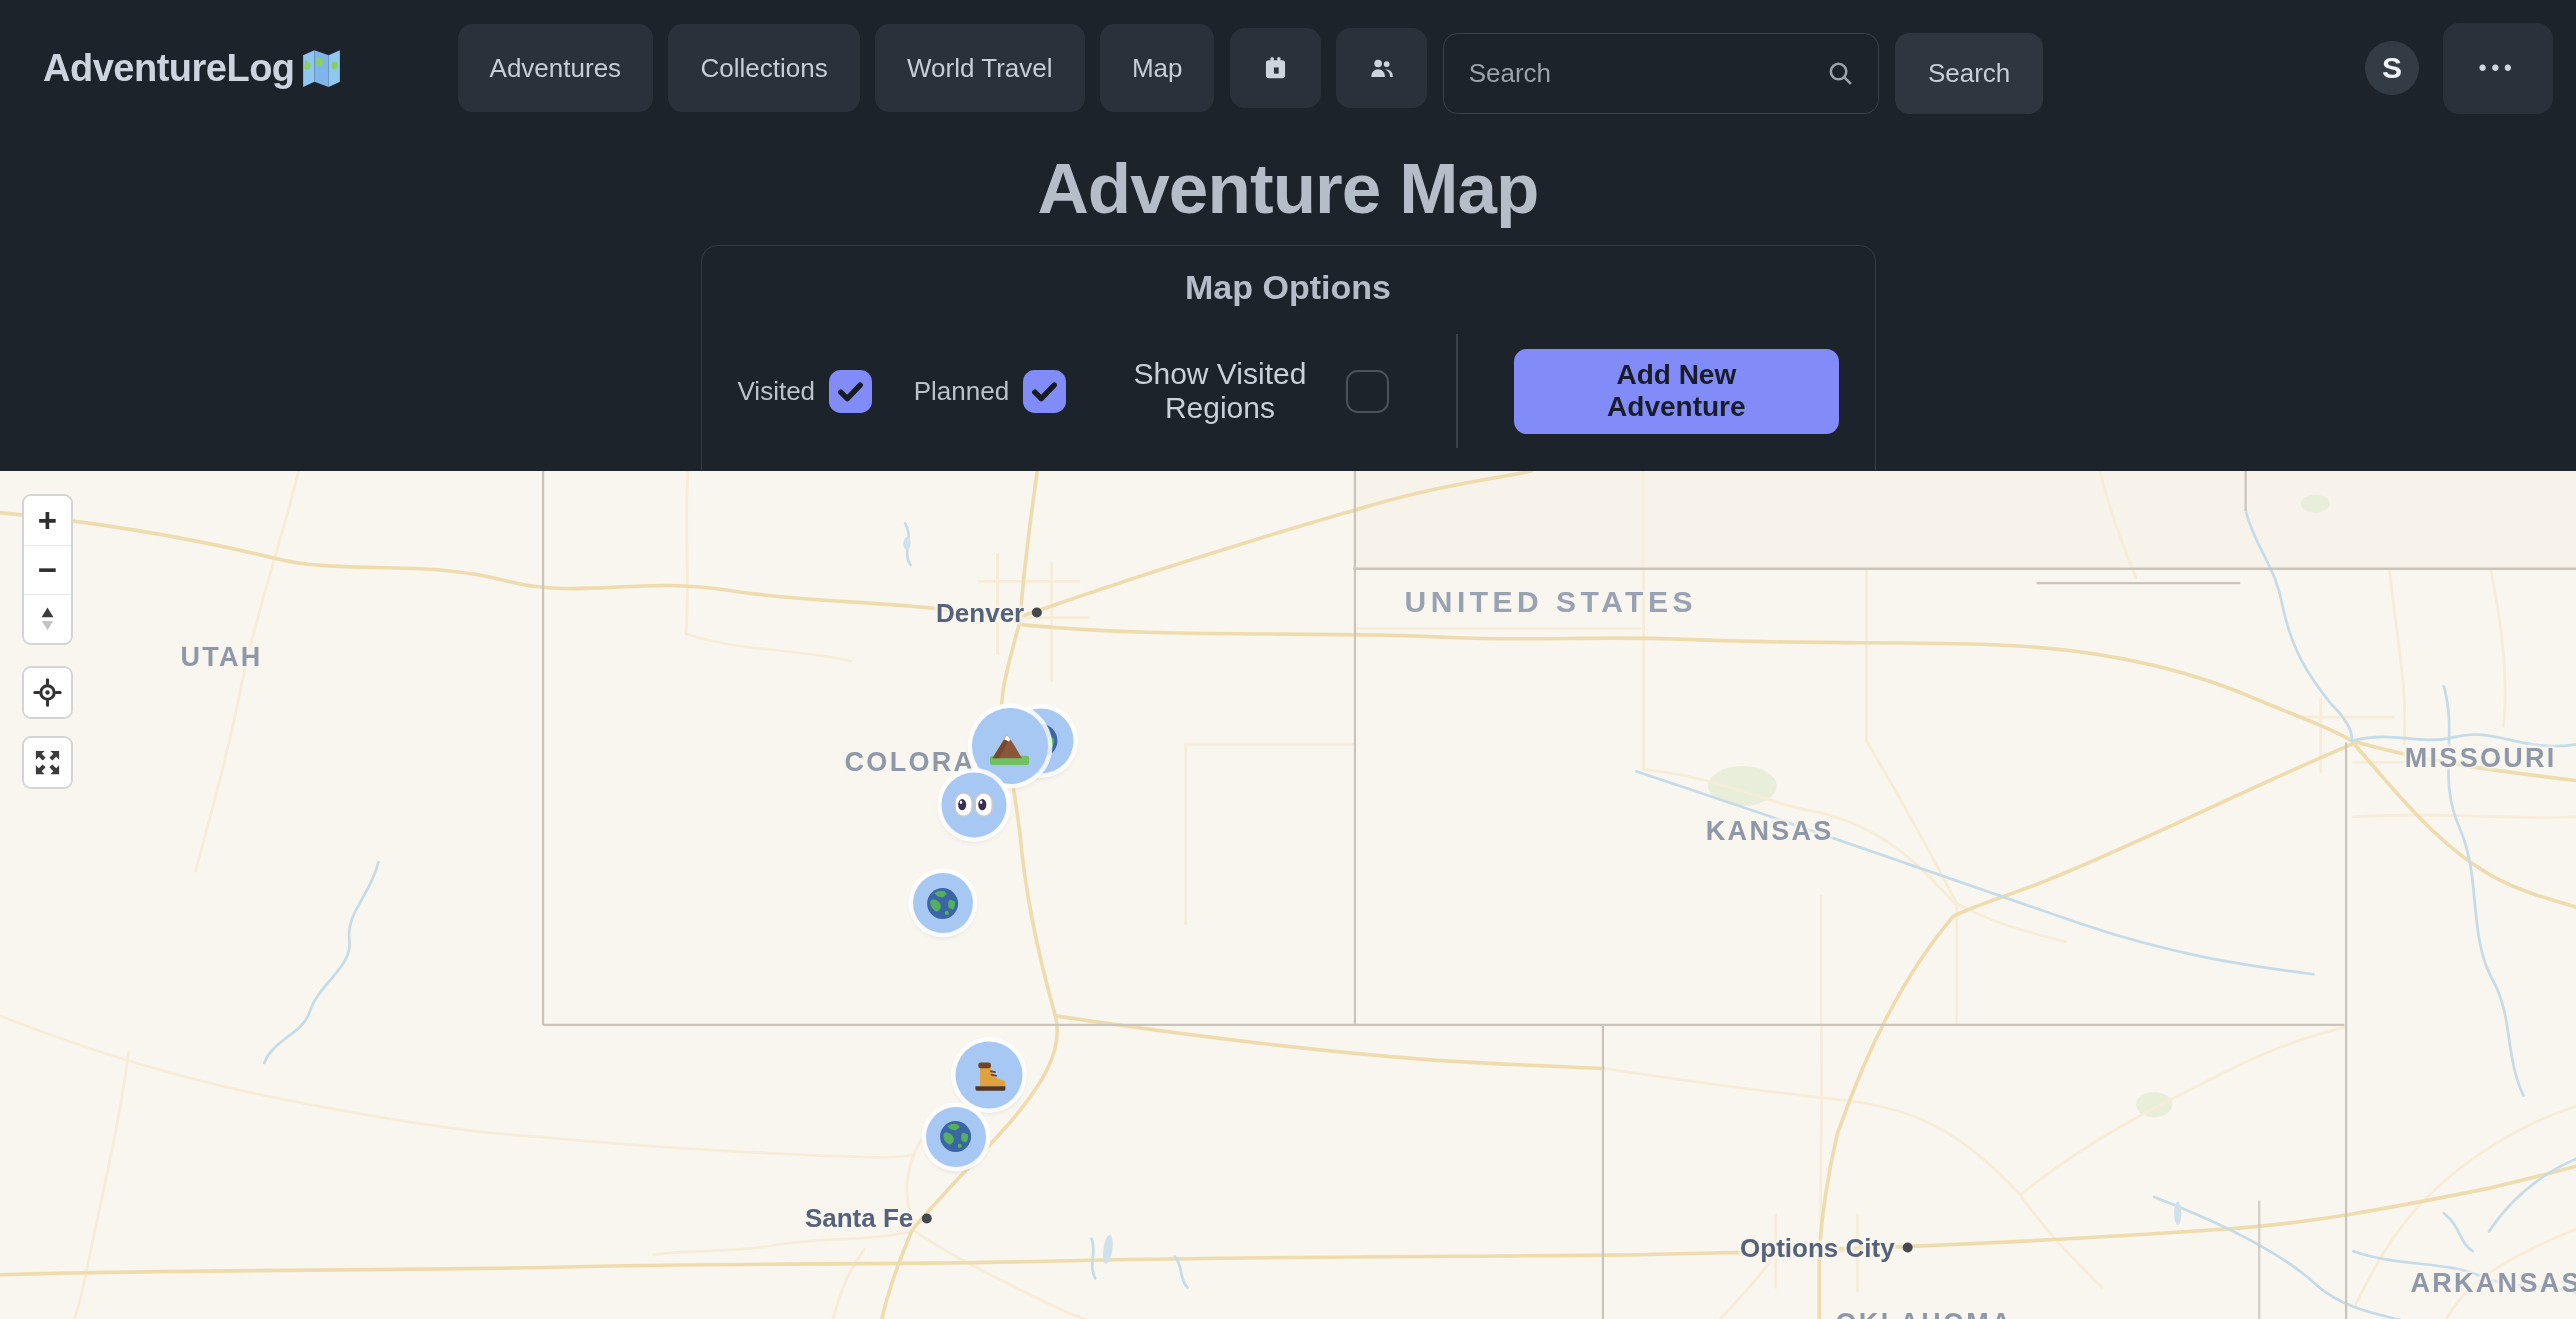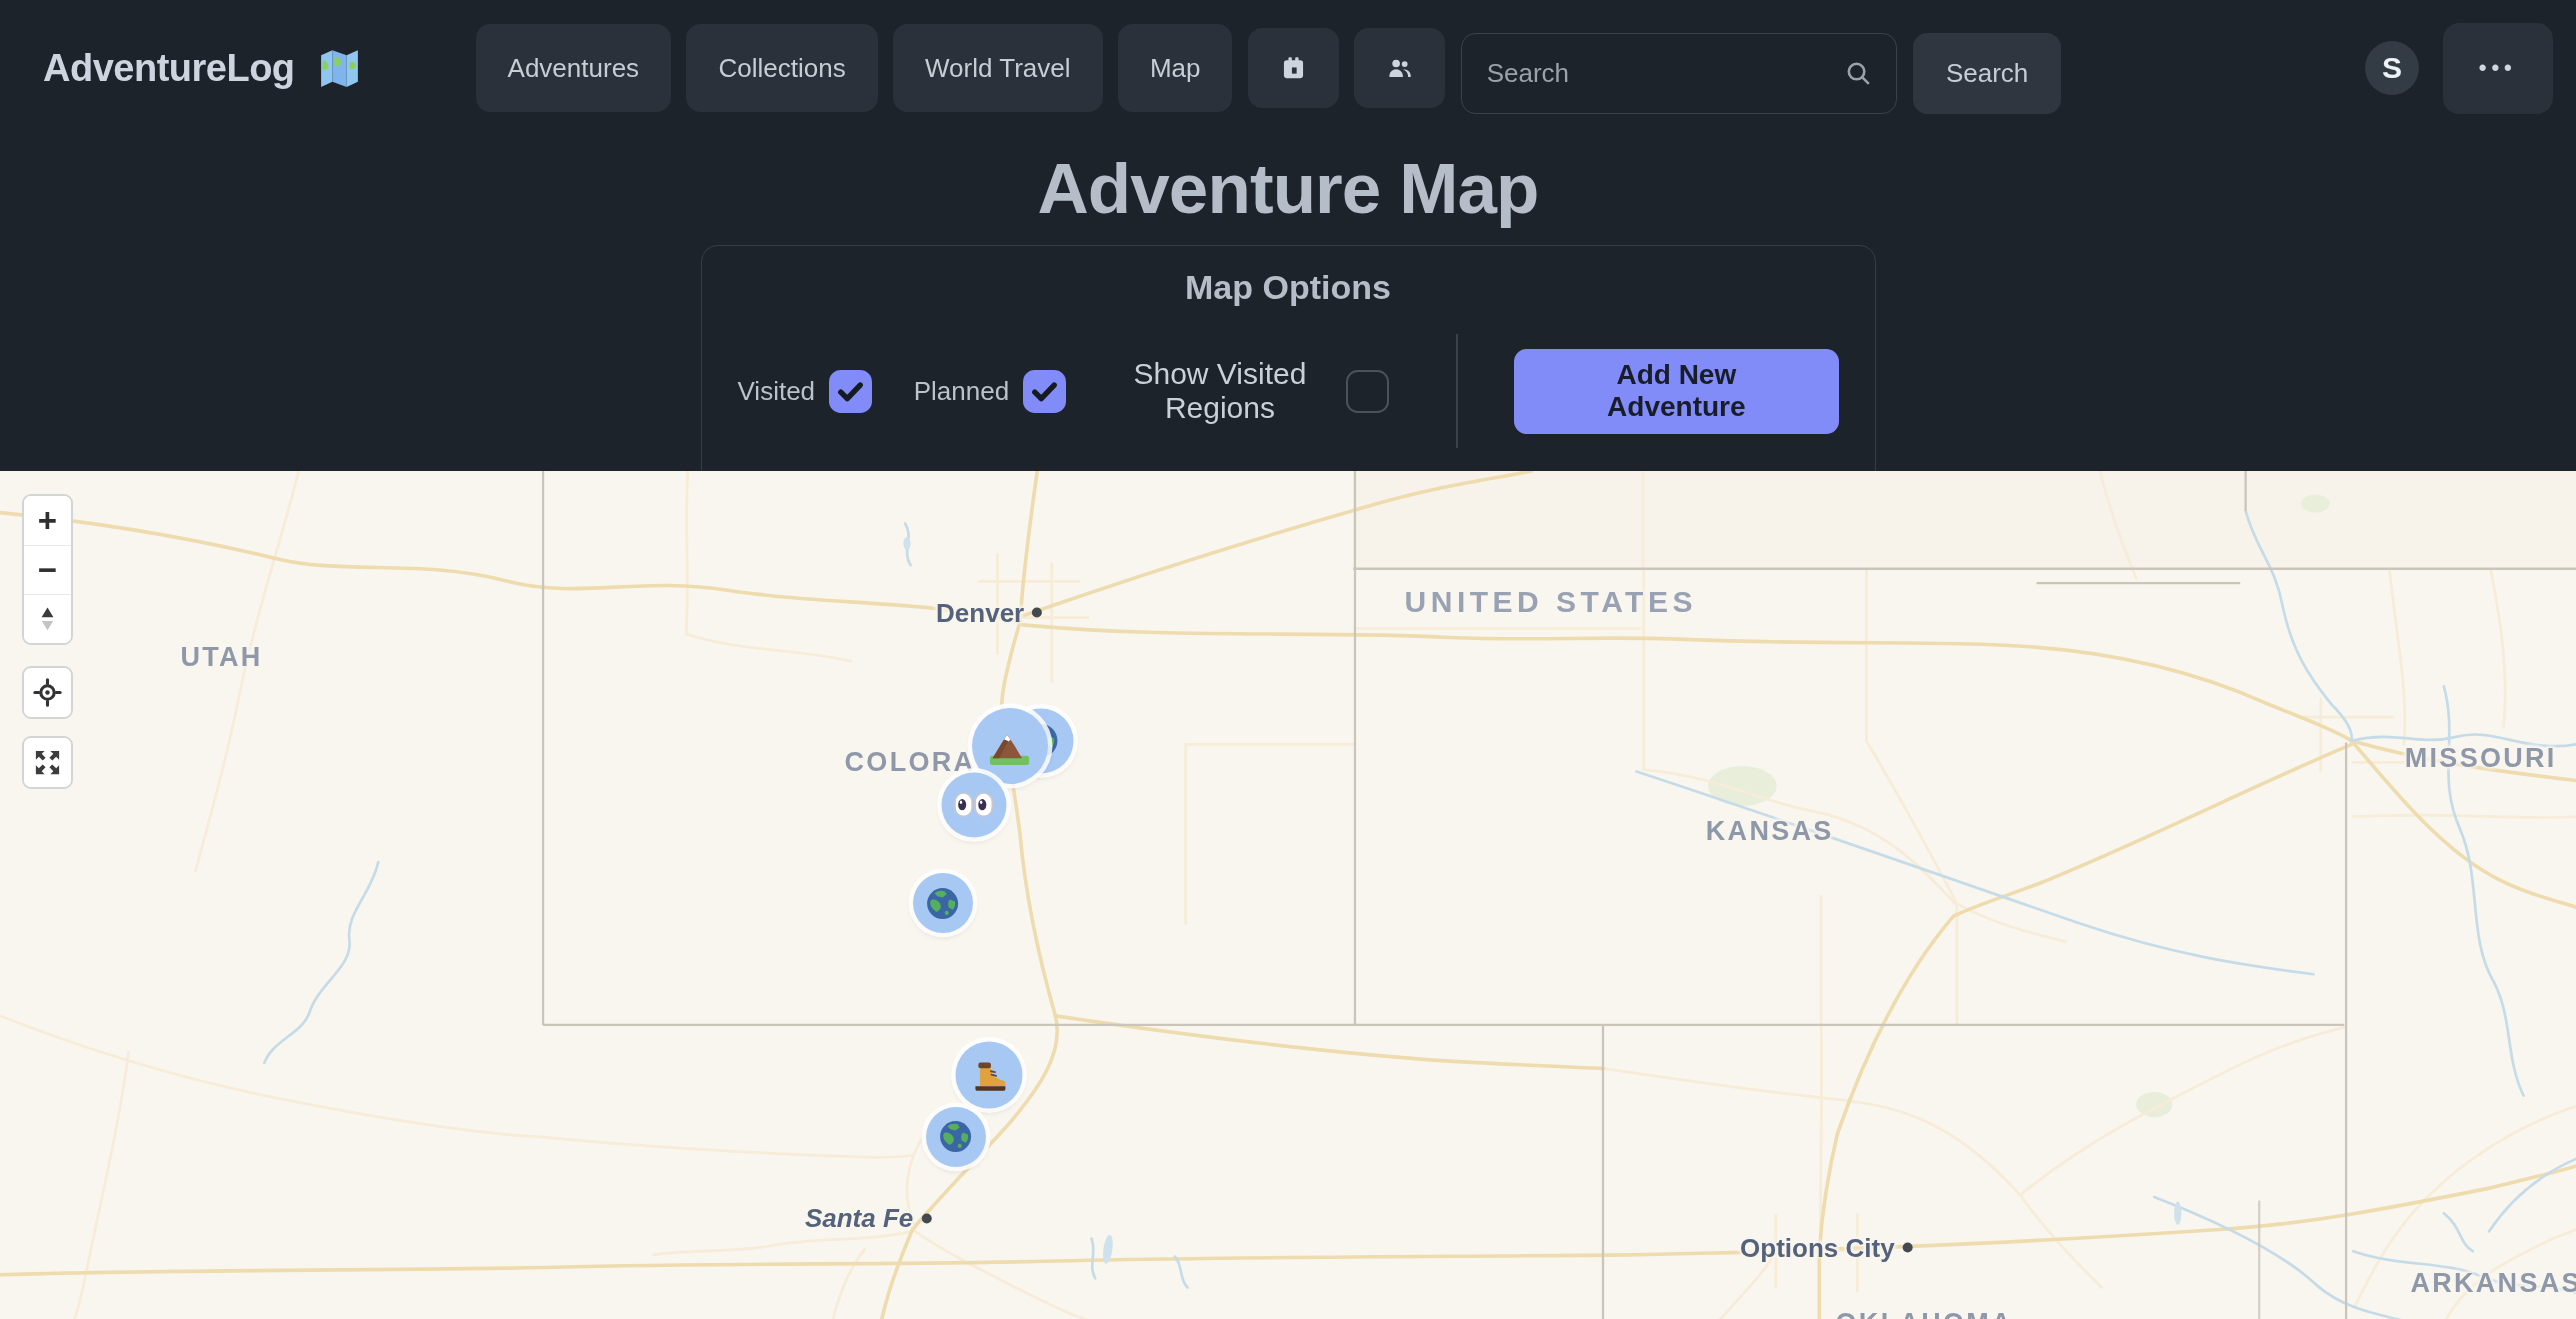--- a/index.html
+++ b/index.html
@@ -9,21 +9,21 @@
     --river:#c5dce8; --water:#cfe2ec; --green:#e9eedb;
     --state-label:#8e98a9; --city-label:#55627b; --marker-bg:#a8c8f4;
   }
   *{box-sizing:border-box; margin:0; padding:0;}
   html,body{width:2576px; height:1320px; overflow:hidden;}
   body{font-family:"Liberation Sans", sans-serif; background:var(--header-bg);}
   .app{display:flex; flex-direction:column; width:2576px; height:1320px;}
 
   
   header{height:136px; flex:0 0 136px; display:flex; align-items:center; padding:0 23.5px 0 43px;}
-  .logo{display:flex; align-items:center; gap:20px;}
+  .logo{display:flex; align-items:center; gap:2px;}
   .logo-text{font-size:38px; font-weight:bold; color:#ccd5df; letter-spacing:-0.5px;}
   .logo-icon svg{width:49px; height:49px; display:block;}
   .nav-group{display:flex; align-items:center; gap:15.4px; margin-left:112px;}
   .nav-btn{height:88px; padding:0 32px; border:none; border-radius:14.5px; background:var(--btn-bg);
     color:var(--btn-text); font-size:26px; font-family:inherit; cursor:pointer; white-space:nowrap;}
   .icon-btn{height:80px; width:91px; display:flex; align-items:center; justify-content:center;}
   .icon-btn svg{width:36px; height:36px;}
   .search-wrap{display:flex; align-items:center; gap:16.3px; margin-left:15.4px;margin-top:10px;}
   .search-box{width:436px; height:81px; border:1.8px solid #3b424c; border-radius:14.5px; background:transparent;
     display:flex; align-items:center; padding:0 22px 0 25px;}
@@ -282,21 +282,21 @@
         <div class="map-label state" style="left: 8.6%; top: 21.9%;"><span>UTAH</span></div>
         <div class="map-label state" style="left: 36.2%; top: 34.3%;"><span>COLORADO</span></div>
         <div class="map-label state" style="left: 68.7%; top: 42.4%;"><span>KANSAS</span></div>
         <div class="map-label state" style="left: 96.3%; top: 33.8%;"><span>MISSOURI</span></div>
         <div class="map-label state" style="left: 74.7%; top: 100.4%;"><span>OKLAHOMA</span></div>
         <div class="map-label state" style="left: 96.9%; top: 95.7%;"><span>ARKANSAS</span></div>
         <div class="map-label city" style="left: 38.4%; top: 16.7%;">
           <span>Denver</span>
           <span class="city-dot"></span>
         </div>
-        <div class="map-label city" style="left: 33.7%; top: 88%; font-style: italic;">
+        <div class="map-label city" style="left: 33.7%; top: 88%;">
           <span>Santa Fe</span>
           <span class="city-dot"></span>
         </div>
         <div class="map-label city" style="left: 70.9%; top: 91.5%;">
           <span>Options City</span>
           <span class="city-dot"></span>
         </div>
       </div>
     <div id="markers">
         <div class="marker" style="left: 40.4%; top: 31.8%; width: 65px; height: 65px;">

